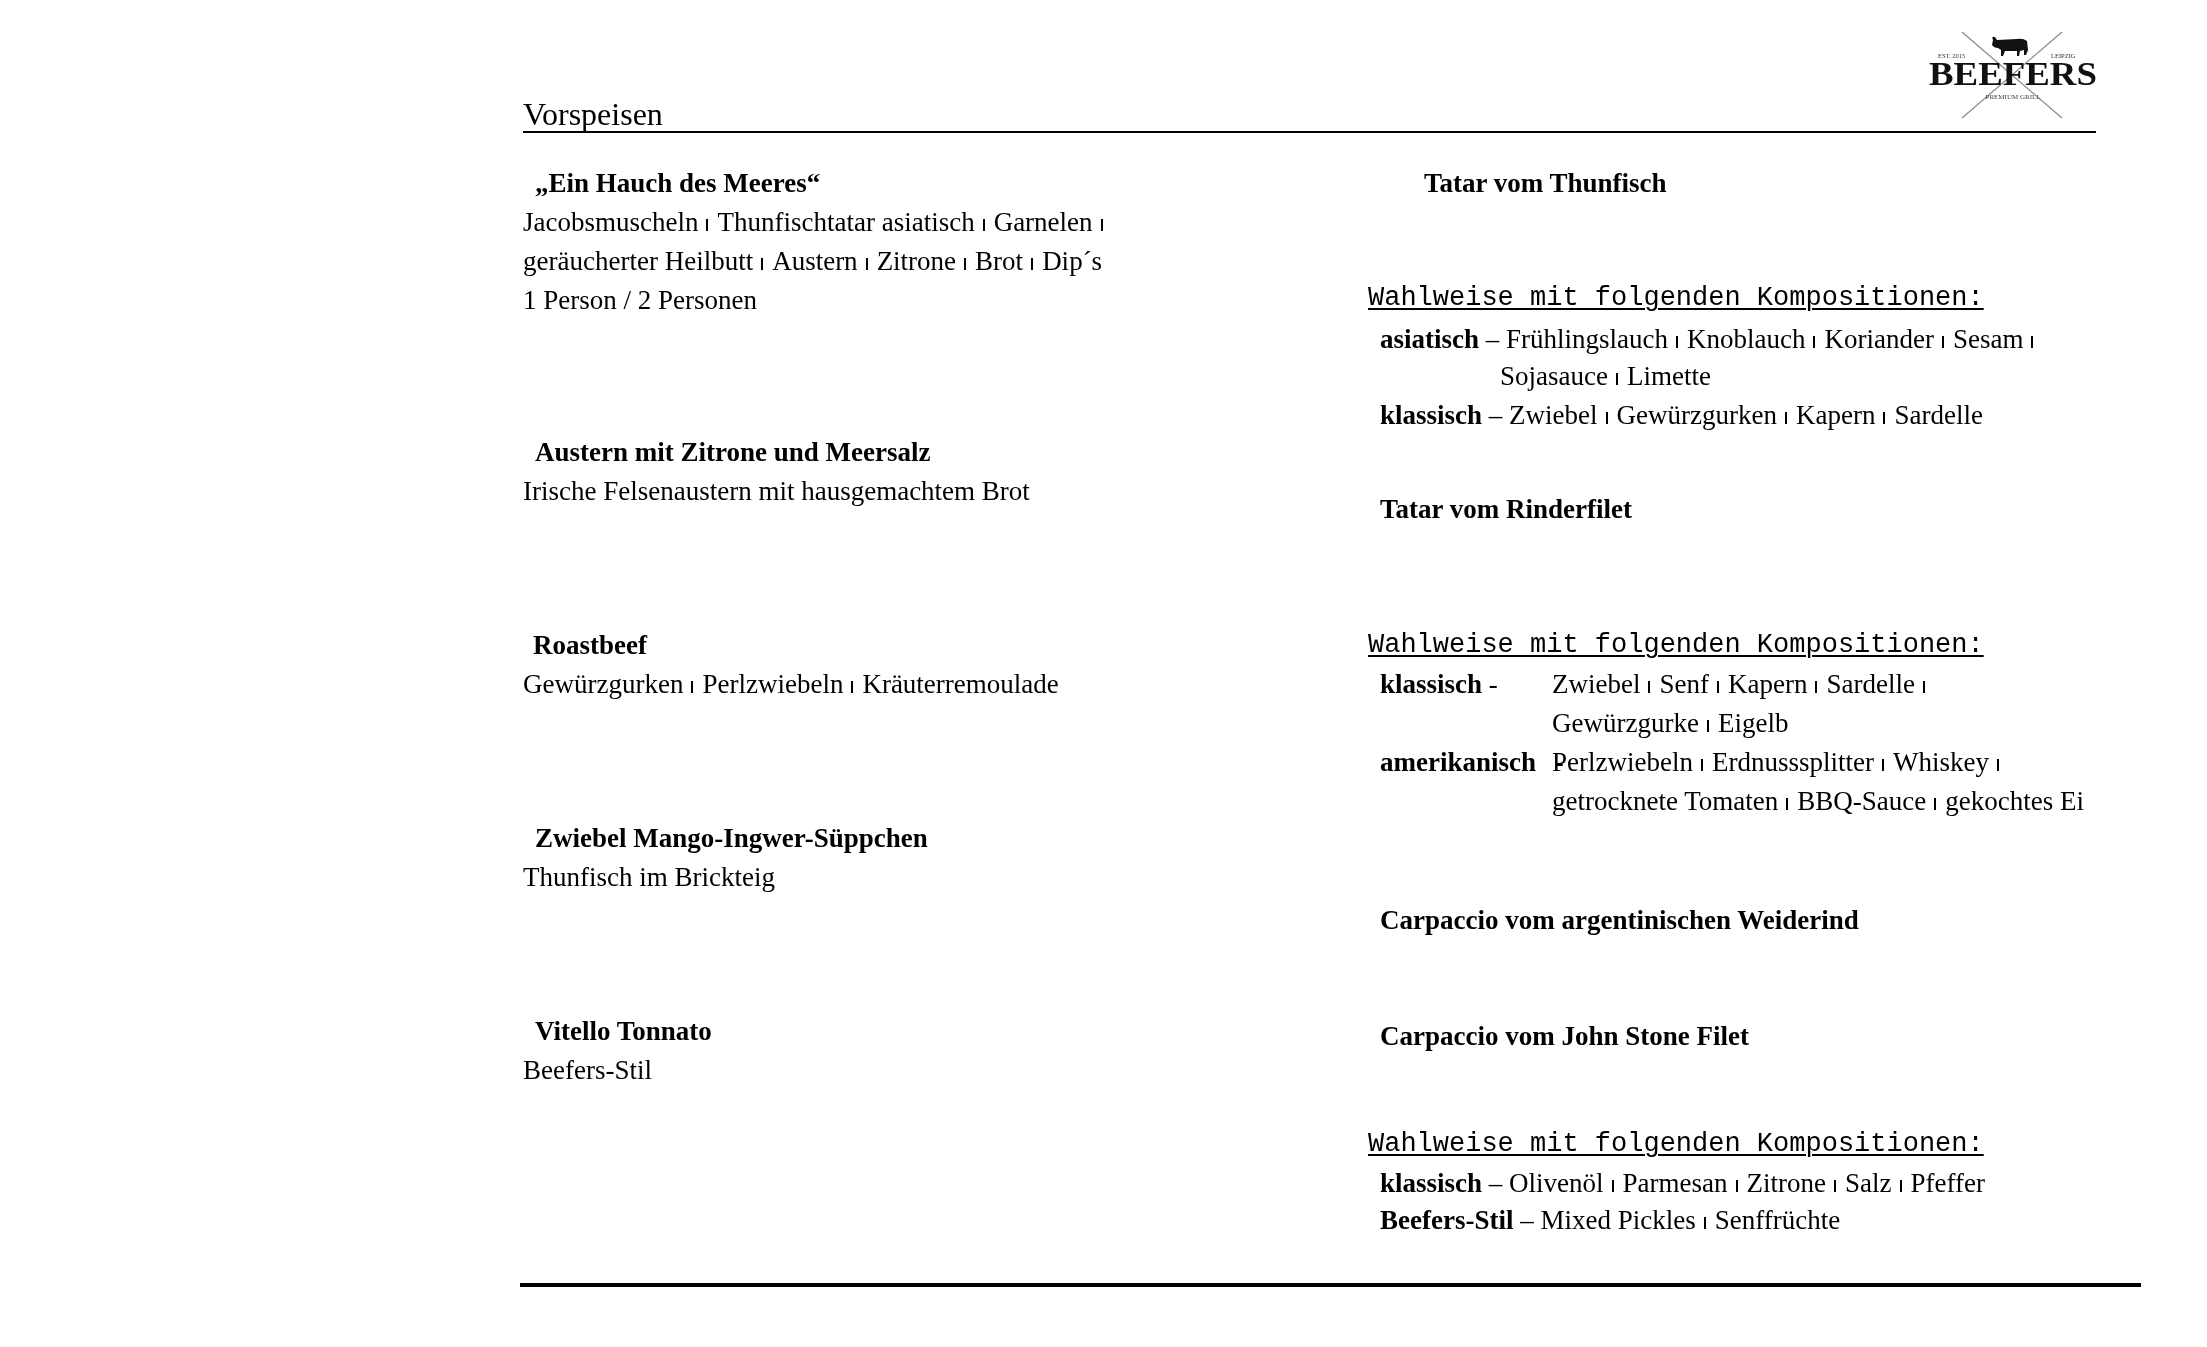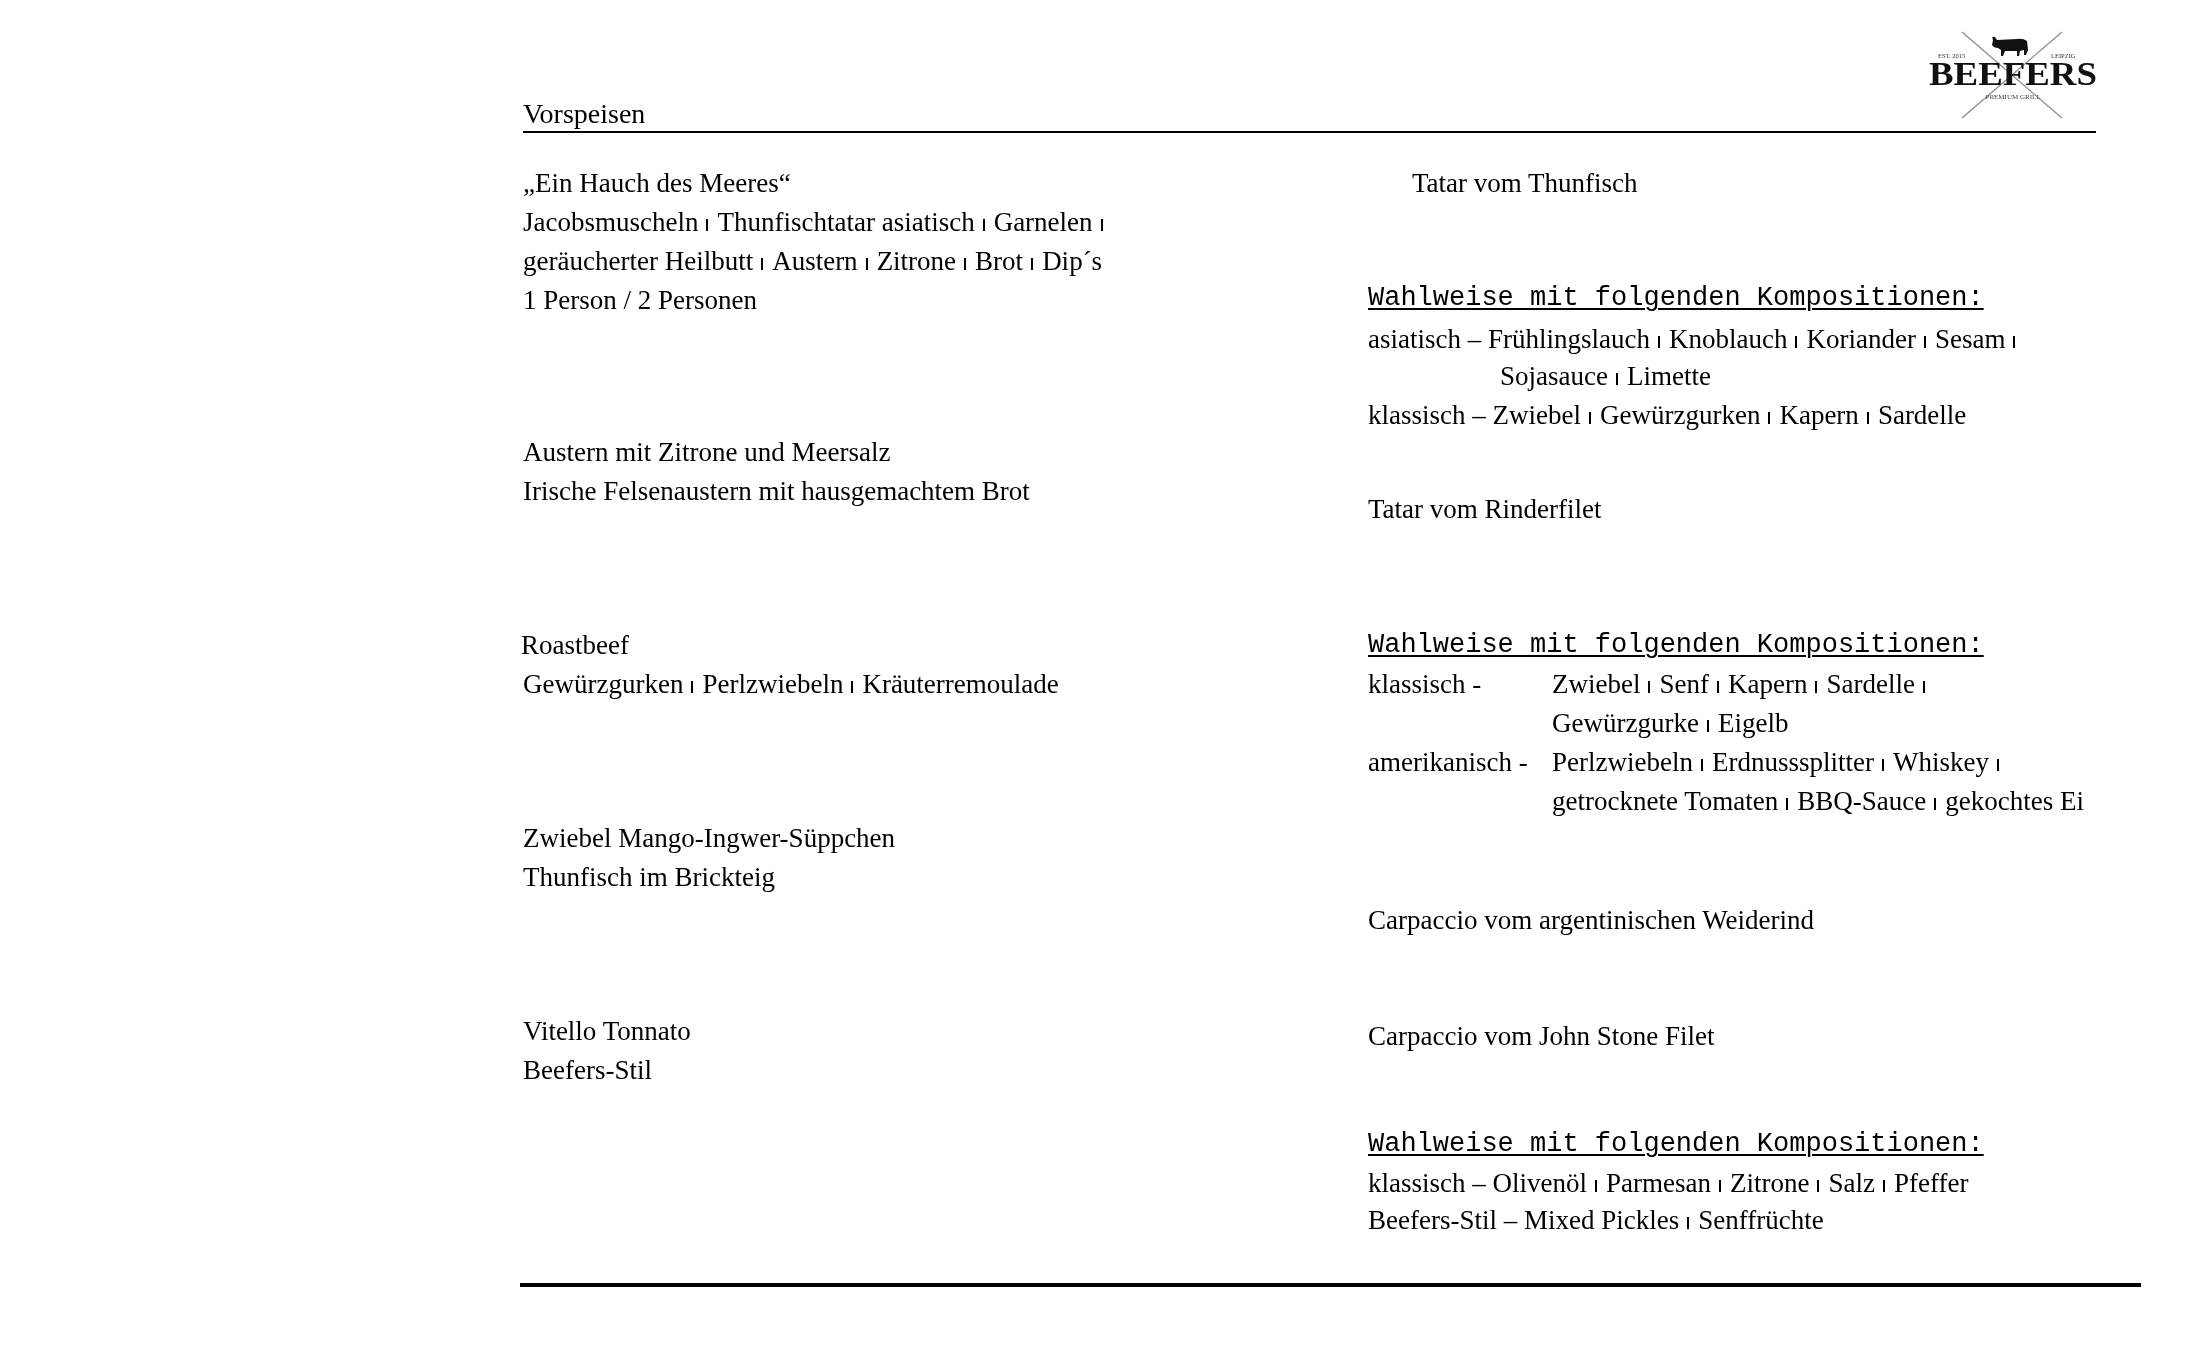--- a/index.html
+++ b/index.html
@@ -1,22 +1,22 @@
 <!DOCTYPE html>
 <html><head>
 <meta charset="utf-8">
 <style>
   html, body { margin:0; padding:0; background:#ffffff; }
   body { width:2207px; height:1347px; position:relative; overflow:hidden;
          font-family:"Liberation Serif", "DejaVu Serif", serif; color:#000; }
   .line { position:absolute; white-space:nowrap; font-size:27px; line-height:39px; height:39px; }
-  .b { font-weight:normal; }
+  .b { font-weight:bold;margin-left:12px; }
   .u { text-decoration:underline; text-decoration-thickness:2px; text-underline-offset:3px;font-family:Liberation Mono, monospace; }
   .sep { display:inline-block; width:2px; height:12px; background:#000; margin:0 9px 0 8px; vertical-align:baseline; }
-  .title { position:absolute; left:523px; top:92px; font-size:28px; line-height:44px; }
+  .title { position:absolute; left:523px; top:92px; font-size:32px; line-height:44px; }
   .rule-top { position:absolute; left:523px; top:131px; width:1573px; height:2px; background:#000; }
   .rule-bottom { position:absolute; left:520px; top:1283px; width:1621px; height:4px; background:#000; }
   .logo { position:absolute; left:1925px; top:28px; width:175px; height:95px; }
   .logo svg { width:175px; height:95px; display:block; }
 </style>
 </head>
 <body>
 
 <div class="logo">
   <svg viewBox="0 0 175 95">

